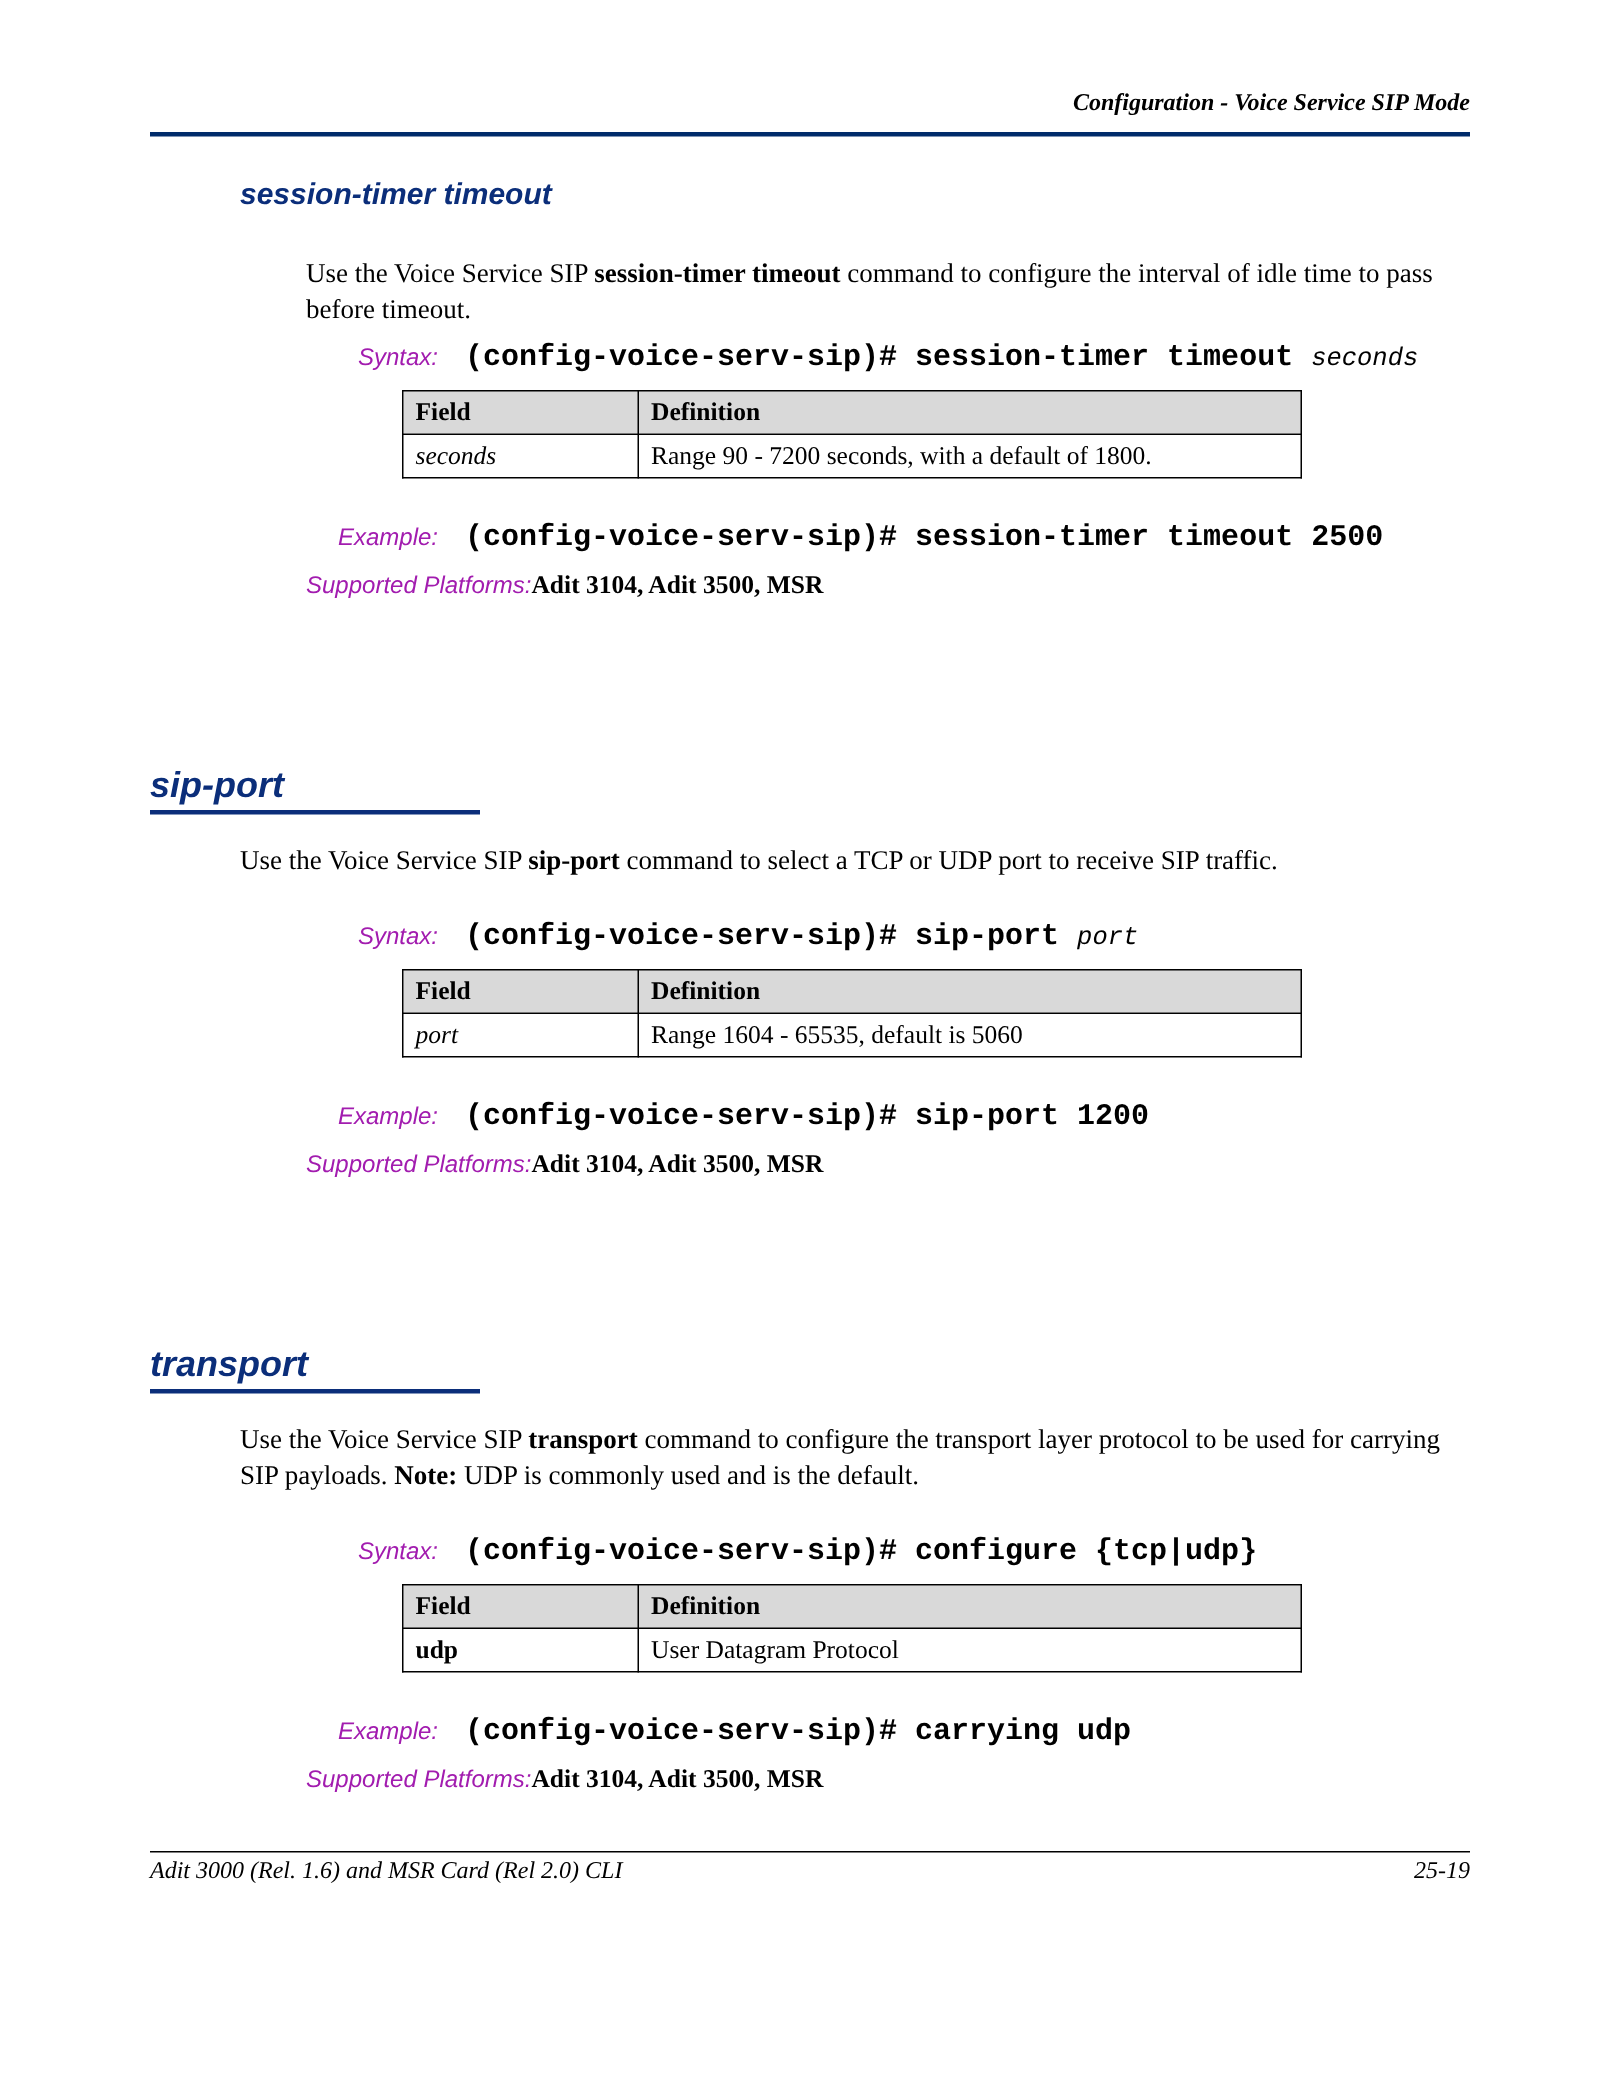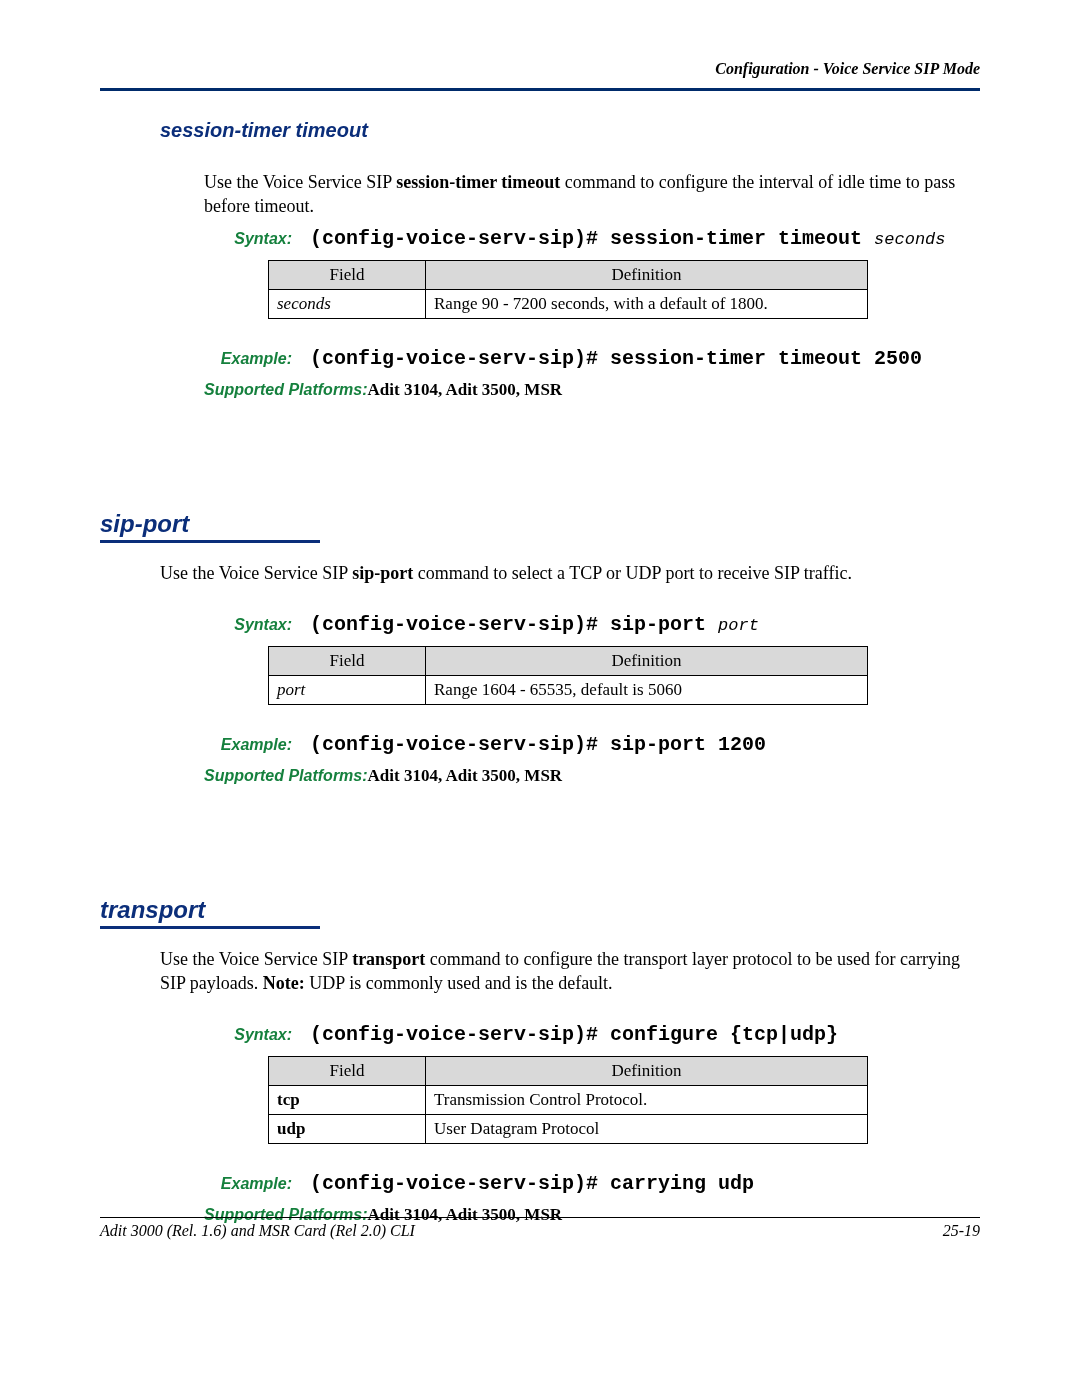--- a/index.html
+++ b/index.html
@@ -58,23 +58,23 @@
   }
   .indent1 { margin-left: 60px; }
   .indent2 { margin-left: 104px; margin-top: 28px; }
   .indent3 { margin-left: 168px; }
   .body-text {
     font-size: 18px;
     line-height: 1.35;
     margin: 0 0 8px 0;
   }
   .label {
-    color: #15803d;
+    color: #a21caf;
     font-family: Arial, Helvetica, sans-serif;
-    font-weight: bold;
+    font-weight: normal;
     font-style: italic;
     display: inline-block;
   }
   .mono {
     font-family: "Courier New", Courier, monospace;
     font-weight: bold;
     font-size: 20px;
   }
   .mono-ital {
     font-family: "Courier New", Courier, monospace;
@@ -90,36 +90,35 @@
     margin: 6px 0 12px 0;
   }
   table.field-table th, table.field-table td {
     border: 1px solid #000;
     padding: 4px 8px;
     text-align: left;
     font-size: 17px;
   }
   table.field-table th {
     background: #d9d9d9;
-    font-weight: normal;
-    text-align: center;
+    font-weight: bold;
   }
   .cell-ital {
     font-style: italic;
   }
   .cell-bold {
     font-weight: bold;
   }
   .bold { font-weight: bold; }
   .section-block { margin-bottom: 110px; }
   .footer {
     position: absolute;
     left: 100px;
     right: 100px;
-    bottom: 57px;
+    bottom: 40px;
   }
   .footer-content {
     display: flex;
     justify-content: space-between;
     font-style: italic;
     font-size: 16px;
     padding-top: 4px;
   }
   .syntax-row, .example-row { display: flex; align-items: baseline; gap: 18px; }
   .syntax-label-col { width: 88px; text-align: right; }
@@ -224,24 +223,20 @@
       </div>
     </div>
     <div class="indent3">
       <table class="field-table">
         <tbody>
             <tr>
           <th style="width:140px;">Field</th>
           <th>Definition</th>
         </tr>
         <tr>
-          <td class="cell-bold">tcp</td>
-          <td>Transmission Control Protocol.</td>
-        </tr>
-        <tr>
           <td class="cell-bold">udp</td>
           <td>User Datagram Protocol</td>
         </tr>
       </tbody>
         </table>
     </div>
     <div class="indent2">
       <div class="example-row row-line">
         <span class="label syntax-label-col">Example:</span>
         <span class="mono">(config-voice-serv-sip)# carrying udp</span>

